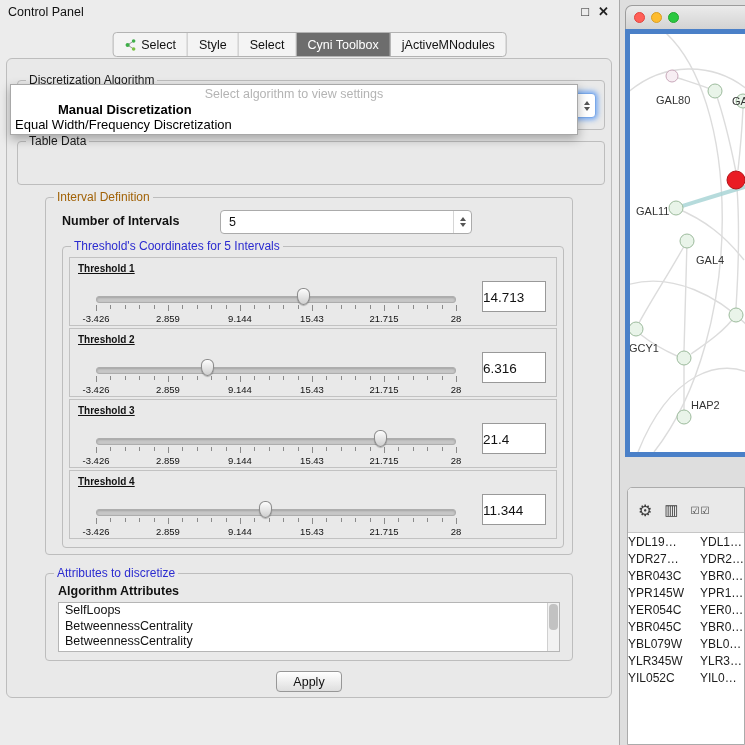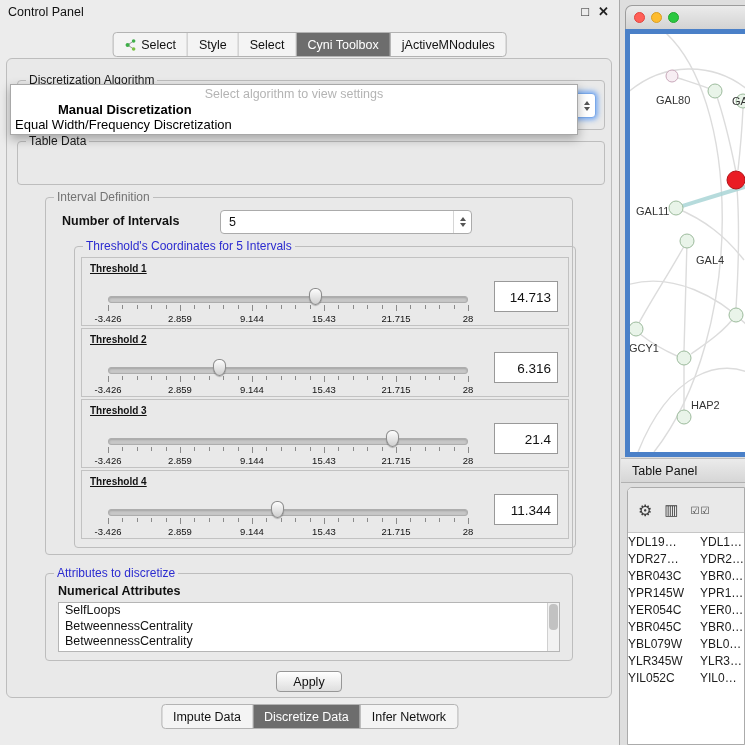--- a/index.html
+++ b/index.html
@@ -22,21 +22,21 @@
        border-right:1px solid #c2c2c2;background:transparent;white-space:nowrap;}
   .tab:last-child{border-right:none;}
   .tab.selected{background:#6d6d6d;color:#fff;}
 
   .cp-body{position:absolute;left:6px;top:58px;width:606px;height:640px;
            border:1px solid #bdbdbd;border-radius:6px;background:#e9e9e9;box-sizing:border-box;}
 
   .group{position:absolute;border:1px solid #bdbdbd;border-radius:4px;box-sizing:border-box;}
   .group-label{position:absolute;top:-7px;left:8px;background:#e9e9e9;padding:0 3px;
                font-size:12px;line-height:12px;color:#1a1a1a;white-space:nowrap;}
-  .group-label.green{color:#737373;}
+  .group-label.green{color:#a16207;}
   .group-label.blue{color:#2b2bd0;}
 
   
   .combo{position:relative;background:#fff;border:1px solid #ababab;border-radius:4px;
          display:flex;align-items:center;box-sizing:border-box;}
   .combo-text{flex:1;padding-left:8px;font-size:12.5px;color:#111;white-space:nowrap;overflow:hidden;}
   .combo-stepper{width:17px;align-self:stretch;border-left:1px solid #d6d6d6;display:flex;
                  flex-direction:column;align-items:center;justify-content:center;gap:2px;}
   .arr-up{width:0;height:0;border-left:3.5px solid transparent;border-right:3.5px solid transparent;
           border-bottom:4px solid #555;}
@@ -55,27 +55,27 @@
             border:1px solid #a8a8a8;box-shadow:0 4px 10px rgba(0,0,0,.3);z-index:40;
             padding-bottom:2px;box-sizing:border-box;}
   .dd-placeholder{text-align:center;color:#b4b4b4;font-size:12.5px;padding:2px 0 1px;}
   .dd-option{font-size:13px;color:#000;padding:0 4px;line-height:15px;}
   .dd-option.first{font-weight:bold;margin-left:43px;}
 
   
   .interval-group{left:38px;top:138px;width:528px;height:358px;}
   .noi-label{position:absolute;left:16px;top:16px;font-weight:bold;font-size:12.5px;}
   .noi-combo{position:absolute;left:174px;top:12px;width:252px;height:24px;}
-  .thr-group{position:absolute;left:28px;top:48px;width:502px;height:302px;
+  .thr-group{position:absolute;left:16px;top:48px;width:502px;height:302px;
              border:1px solid #bdbdbd;border-radius:4px;box-sizing:border-box;}
   .thr-panels{position:absolute;left:6px;top:10px;right:6px;display:flex;flex-direction:column;gap:2px;}
   .threshold-panel{position:relative;height:69px;border:1px solid #c2c2c2;background:#e9e9e9;box-sizing:border-box;}
   .t-label{position:absolute;left:8px;top:5px;font-weight:bold;font-size:10px;text-decoration:underline;}
   .t-value{position:absolute;right:10px;top:23px;width:64px;height:31px;background:#fff;
-           border:1px solid #999;font-size:13.5px;text-align:right;line-height:31px;
+           border:1px solid #999;font-size:13.5px;line-height:31px;
            padding-right:6px;box-sizing:border-box;}
   .slider{position:absolute;left:26px;top:0;width:360px;height:69px;}
   .slider-track{position:absolute;left:0;right:0;top:38px;height:5px;background:#c7c7c7;
                 border:1px solid #adadad;border-radius:3px;box-shadow:inset 0 1px 2px rgba(0,0,0,.18);}
   .slider-thumb{position:absolute;top:30px;width:13px;height:17px;
                 background:linear-gradient(#fdfdfd,#cfcfcf);border:1px solid #8c8c8c;
                 border-radius:6px 6px 50% 50%;box-shadow:0 1px 1px rgba(0,0,0,.25);box-sizing:border-box;}
   .ticks{position:absolute;left:0;right:0;top:47px;height:7px;}
   .tick{position:absolute;width:1px;background:#8a8a8a;top:0;}
   .tick.major{height:6px;}
@@ -382,45 +382,34 @@
               </div>
               <div class="t-value">11.344</div>
             </div>
 
           </div>
         </div>
       </div>
 
       <div class="group attr-group">
         <span class="group-label blue">Attributes to discretize</span>
-        <span class="na-label">Numerical Attributes</span>
+        <span class="na-label">Algorithm Attributes</span>
         <div class="attr-list" id="attr-list">
           <div class="attr-item">SelfLoops</div>
             <div class="attr-item">BetweennessCentrality</div>
             <div class="attr-item">BetweennessCentrality</div>
             <div class="attr-scroll">
             <div class="attr-scroll-thumb"></div>
           </div>
         </div>
       </div>
 
       <button class="apply-btn">Apply</button>
     </div>
 
-    <div class="tabbar bottom" id="bottom-tabs">
-        <span class="tab">
-          <span>Impute Data</span>
-        </span>
-        <span class="tab selected">
-          <span>Discretize Data</span>
-        </span>
-        <span class="tab">
-          <span>Infer Network</span>
-        </span>
-      </div>
 
     <div class="dropdown">
       <div class="dd-placeholder">Select algorithm to view settings</div>
       <div id="dd-options">
           <div class="dd-option first">Manual Discretization</div>
           <div class="dd-option">Equal Width/Frequency Discretization</div>
         </div>
     </div>
   </section>
 
@@ -460,23 +449,20 @@
           <text x="26" y="70" class="net-label">GAL80</text>
           <text x="102" y="71" class="net-label">GA</text>
           <text x="6" y="181" class="net-label">GAL11</text>
           <text x="66" y="230" class="net-label">GAL4</text>
           <text x="-1" y="318" class="net-label">GCY1</text>
           <text x="61" y="375" class="net-label">HAP2</text>
         </svg>
     </div>
   </section>
 
-  <div class="table-panel-bar">
-    <span>Table Panel</span>
-  </div>
 
   <section class="table-window">
     <div class="tw-toolbar">
       <span class="gear-glyph">⚙</span>
       <span class="grid-glyph">▥</span>
       <span class="check-glyphs">☑☑</span>
     </div>
     <div class="tw-body" id="tw-body">
         <div class="trow">
           <span class="tcell c0">YDL19…</span>

